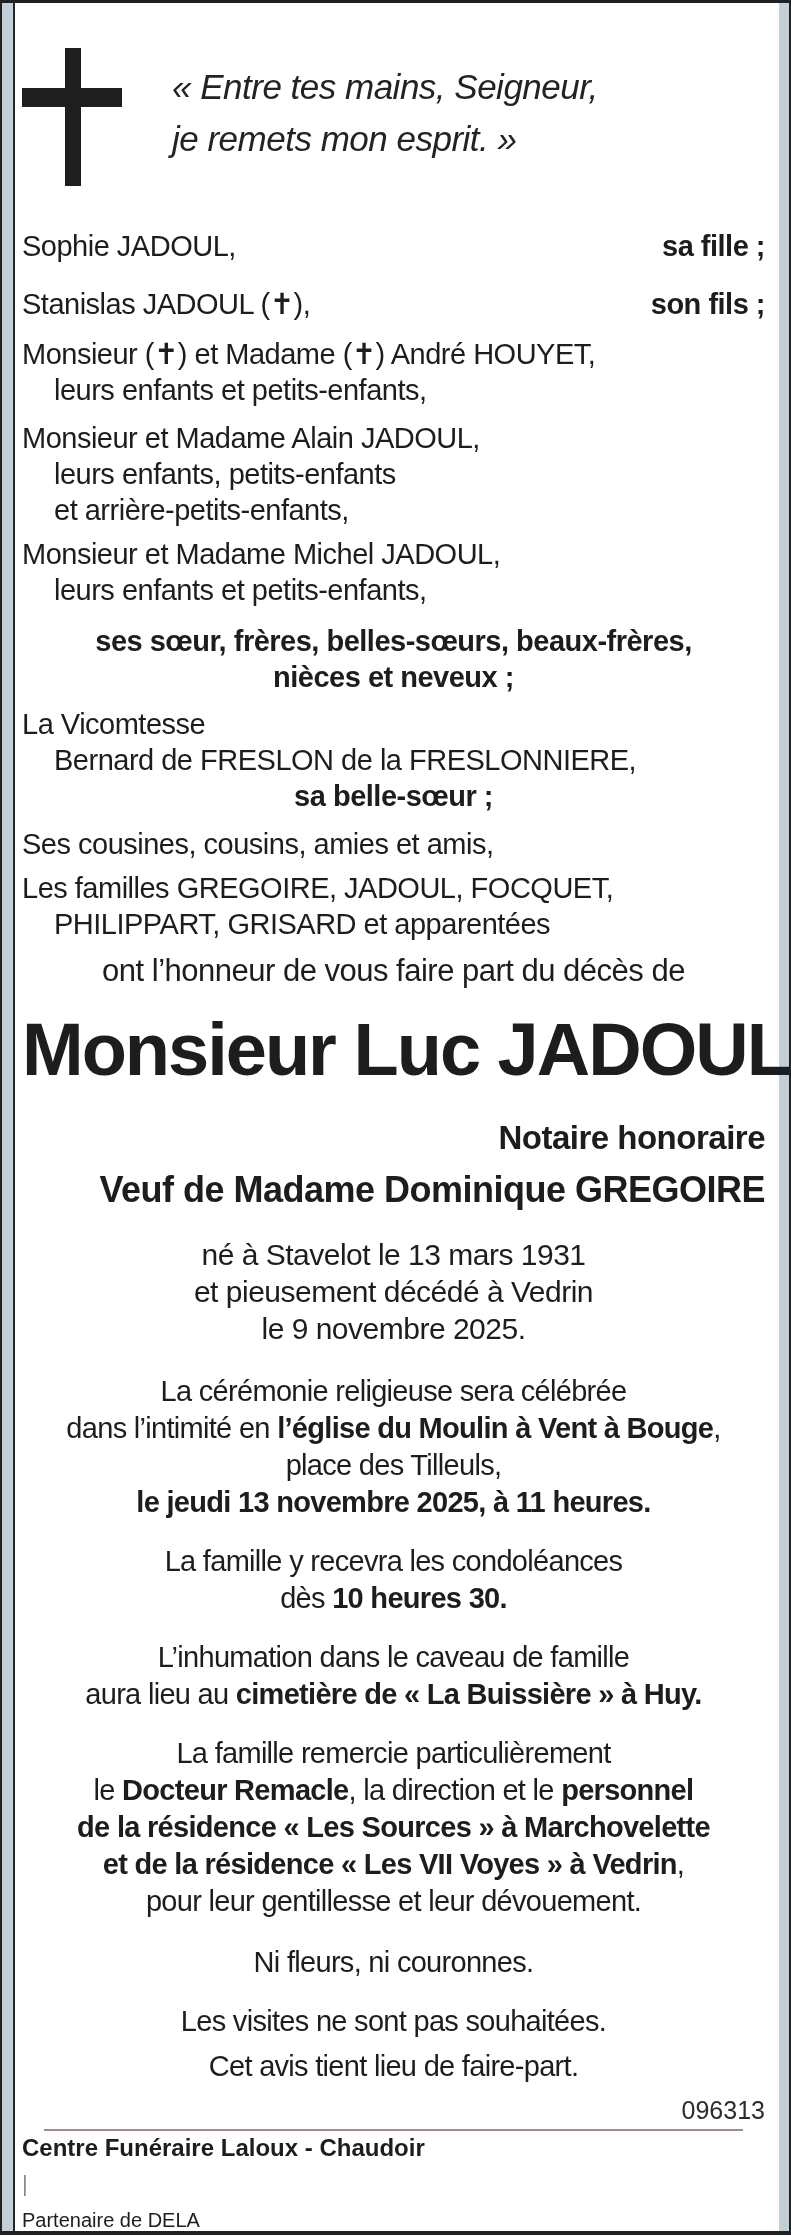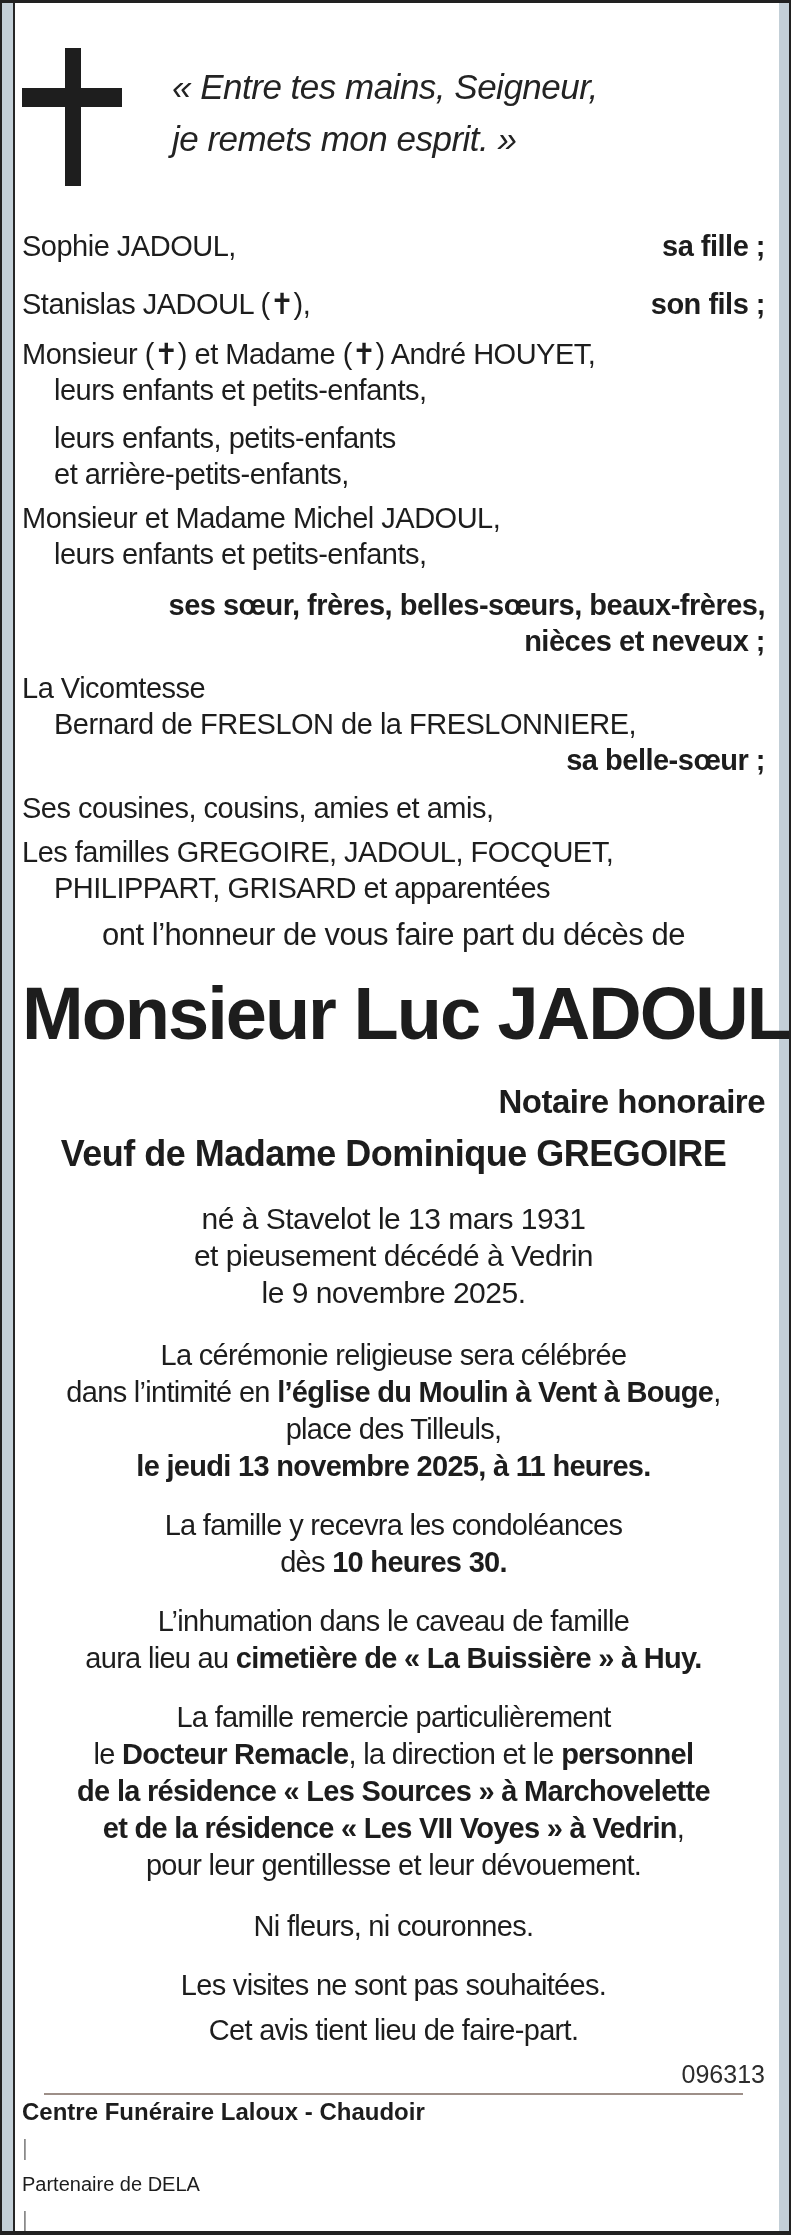--- a/index.html
+++ b/index.html
@@ -21,26 +21,26 @@
   .content{position:absolute;left:13px;right:10px;top:0;bottom:0;padding:0 14px 0 7px;}
   .header{position:relative;height:215px;}
   .cross{position:absolute;left:0;top:45px;width:100px;height:138px;}
   .cross .v{position:absolute;left:43px;top:0;width:16px;height:138px;background:#1e1e1e;}
   .cross .h{position:absolute;left:0;top:40px;width:100px;height:19px;background:#1e1e1e;}
   .quote{position:absolute;left:150px;top:58px;font-style:italic;font-size:35px;line-height:52px;letter-spacing:-0.5px;color:#232323;}
   .l{font-size:29px;line-height:36px;letter-spacing:-0.5px;}
   .split{display:flex;justify-content:space-between;align-items:flex-start;}
   .rel{font-weight:700;}
   .ind{padding-left:32px;}
-  .rightb{text-align:right;font-weight:700;}
+  .rightb{text-align:center;font-weight:700;}
   .para{font-size:29px;line-height:37px;letter-spacing:-0.7px;text-align:center;}
   .announce{font-size:31px;line-height:38px;letter-spacing:-0.5px;text-align:center;}
   .bigname{font-size:74px;font-weight:700;line-height:84px;letter-spacing:-2px;text-align:center;white-space:nowrap;}
   .notaire{font-size:33px;font-weight:700;line-height:40px;letter-spacing:-0.5px;text-align:right;}
-  .veuf{font-size:36px;font-weight:700;line-height:44px;letter-spacing:-0.5px;text-align:center;}
+  .veuf{font-size:36px;font-weight:700;line-height:44px;letter-spacing:-0.5px;text-align:right;}
   .birth{font-size:30px;line-height:37px;letter-spacing:-0.5px;text-align:center;}
   b{font-weight:700;}
   .ref{font-size:25px;line-height:26px;text-align:right;color:#2c2c2c;letter-spacing:0;}
   .rule{width:94%;margin:6px auto 4px auto;border-top:2px solid #9d8f88;height:0;}
   .footline1{display:flex;justify-content:center;align-items:baseline;gap:10px;font-size:20px;line-height:26px;flex-direction:column;}
   .footline1 .fname,.footline1 .fphone{font-weight:700;font-size:24px;}
   .footline1 .sep{color:#8a8a8a;font-size:22px;}
   .footline2{text-align:center;font-size:20px;line-height:22px;color:#1c1c1c;}
 </style>
 </head>
@@ -72,20 +72,21 @@
       <span>Stanislas JADOUL (✝),</span>
       <span class="rel">son fils ;</span>
     </div>
 
     <div style="margin-top:14px">
       <div class="l">Monsieur (✝) et Madame (✝) André HOUYET,</div>
       <div class="l ind">leurs enfants et petits-enfants,</div>
     </div>
 
     <div style="margin-top:12px">
+      <div class="l">Monsieur et Madame Alain JADOUL,</div>
       <div class="l ind">leurs enfants, petits-enfants</div>
       <div class="l ind">et arrière-petits-enfants,</div>
     </div>
 
     <div style="margin-top:8px">
       <div class="l">Monsieur et Madame Michel JADOUL,</div>
       <div class="l ind">leurs enfants et petits-enfants,</div>
     </div>
 
     <div style="margin-top:15px">

